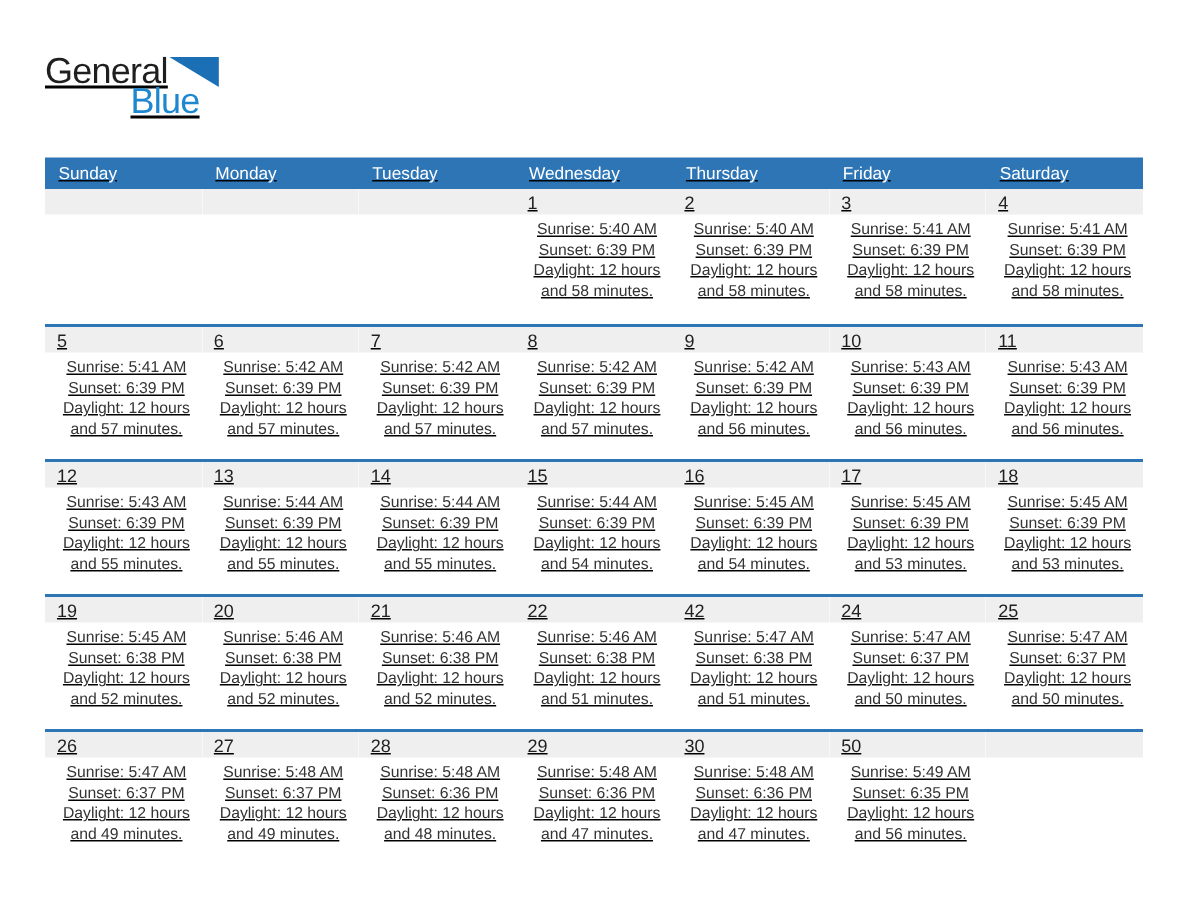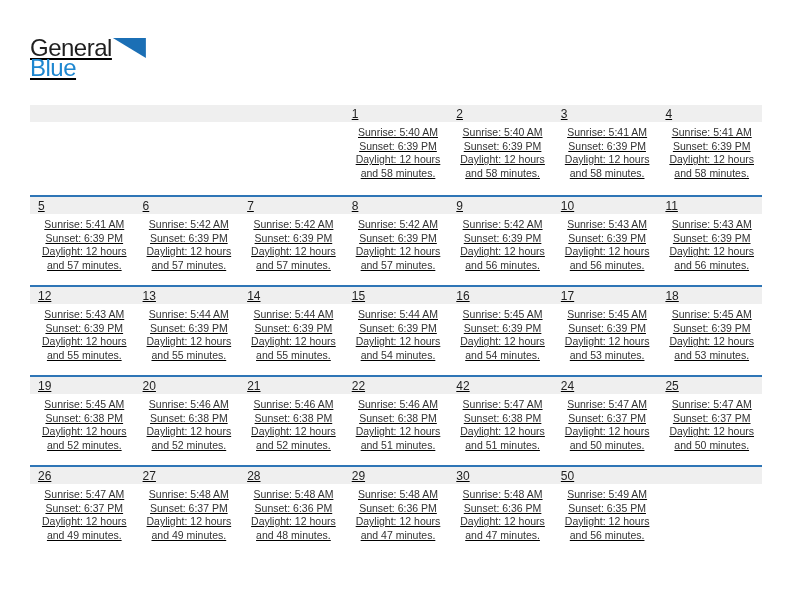--- a/index.html
+++ b/index.html
@@ -11,21 +11,21 @@
   }
   html,body{margin:0;padding:0;background:#fff;}
   body{width:792px;height:612px;overflow:hidden;font-family:"Liberation Sans",sans-serif;}
   .page{position:relative;width:792px;height:536px;background:#ffffff;text-decoration:underline;}
   .top{display:flex;justify-content:space-between;align-items:flex-start;margin:0 30px;height:105px;box-sizing:border-box;}
   .logo{margin-top:36px;line-height:1;}
   .logo-line1{display:flex;align-items:flex-start;}
   .logo-general{font-size:24px;color:#1f1f1f;letter-spacing:-0.5px;}
   .logo-triangle{display:inline-block;width:33px;height:20px;margin-left:1px;margin-top:2px;
     background:var(--logo-tri);clip-path:polygon(0 0,100% 0,100% 100%);}
-  .logo-blue-text{font-size:24px;color:var(--logo-blue);letter-spacing:-0.5px;margin-top:-4px;}
+  .logo-blue-text{font-size:24px;color:var(--logo-blue);letter-spacing:-0.5px;margin-left:57px;margin-top:-4px;}
   .title-block{text-align:right;margin-top:32px;}
   .title{font-size:26px;color:#111;}
   .subtitle{font-size:15px;font-weight:bold;color:#1a1a1a;margin-top:8px;}
   .calendar{margin:0 30px;}
   .day-header-row{display:grid;grid-template-columns:repeat(7,1fr);background:var(--header-bg);height:21px;align-items:center;}
   .day-header{color:#ffffff;font-size:11.5px;padding-left:9px;}
   .week-row{display:grid;grid-template-columns:repeat(7,1fr);height:90px;box-sizing:border-box;border-top:2px solid var(--divider);}
   .week-row.first{border-top:none;}
   .day-cell{display:flex;flex-direction:column;overflow:hidden;}
   .day-band{height:17px;background:var(--band);font-size:12px;color:#1f1f1f;padding:2px 0 0 8px;box-sizing:border-box;}
@@ -39,20 +39,29 @@
     <div class="logo">
       <div class="logo-line1">
         <span class="logo-general">General</span>
         <span class="logo-triangle"></span>
       </div>
       <div class="logo-blue-text">Blue</div>
     </div>
   </div>
 
   <div class="calendar">
+    <div class="day-header-row">
+        <div class="day-header">Sunday</div>
+        <div class="day-header">Monday</div>
+        <div class="day-header">Tuesday</div>
+        <div class="day-header">Wednesday</div>
+        <div class="day-header">Thursday</div>
+        <div class="day-header">Friday</div>
+        <div class="day-header">Saturday</div>
+      </div>
     <div id="calendar-grid">
         <div class="week-row first">
           <div class="day-cell">
             <div class="day-band"></div>
             <div class="day-details"></div>
           </div>
           <div class="day-cell">
             <div class="day-band"></div>
             <div class="day-details"></div>
           </div>

